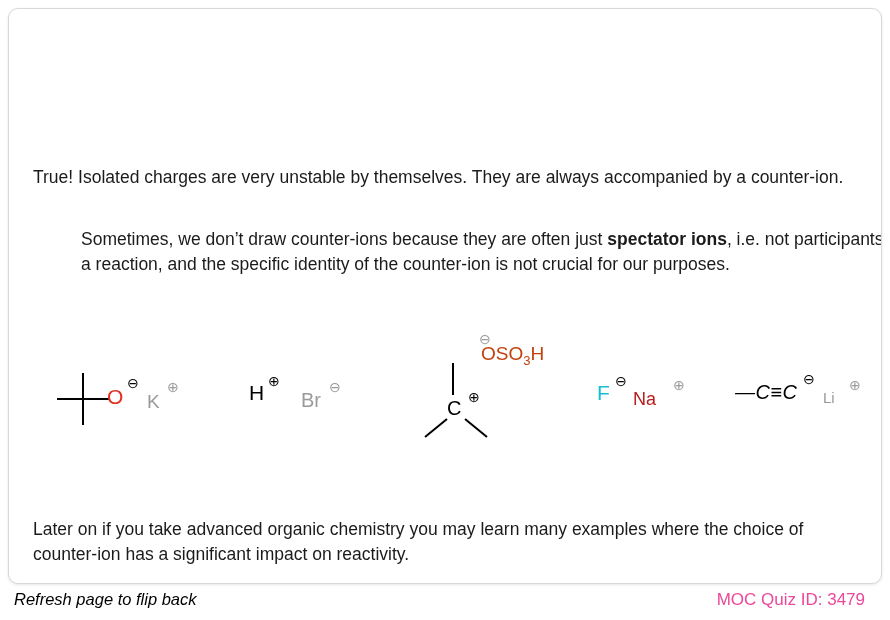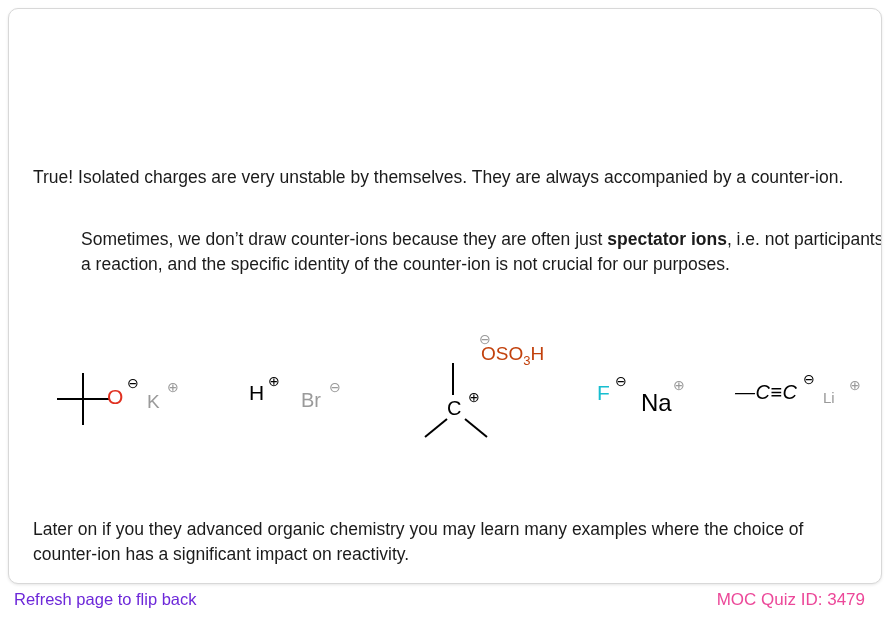--- a/index.html
+++ b/index.html
@@ -102,21 +102,21 @@
   .s3 .osochg { position: absolute; left: 60px; top: 12px; font-size: 14px; color: #9a9a9a; }
   .s3 .oso sub { font-size: 13px; }
   .s3 .c { position: absolute; left: 28px; top: 78px; font-size: 20px; }
   .s3 .cchg { position: absolute; left: 49px; top: 70px; font-size: 14px; }
   .s3 .bonds { position: absolute; left: 0; top: 0; }
 
   
   .s4 { left: 588px; top: 52px; width: 130px; height: 60px; }
   .s4 .f { position: absolute; left: 0; top: 20px; font-size: 21px; color: #17bed0; }
   .s4 .fchg { position: absolute; left: 18px; top: 12px; font-size: 14px; color: #000; }
-  .s4 .na { position: absolute; left: 44px; top: 28px; font-size: 24px; color: #000000; }
+  .s4 .na { position: absolute; left: 36px; top: 28px; font-size: 18px; color: #b91c1c; }
   .s4 .nachg { position: absolute; left: 76px; top: 16px; font-size: 14px; color: #9a9a9a; }
 
   
   .s5 { left: 726px; top: 52px; width: 150px; height: 60px; }
   .s5 .alk { position: absolute; left: 0; top: 20px; font-size: 20px; letter-spacing: 0.5px; font-style: italic; }
   .s5 .alkchg { position: absolute; left: 68px; top: 10px; font-size: 14px; }
   .s5 .li { position: absolute; left: 88px; top: 28px; font-size: 15px; color: #9a9a9a; }
   .s5 .lichg { position: absolute; left: 114px; top: 16px; font-size: 14px; color: #9a9a9a; }
 
   
@@ -125,21 +125,22 @@
     left: 8px;
     top: 590px;
     width: 874px;
     height: 24px;
   }
   .refresh-note {
     position: absolute;
     left: 6px;
     top: 0;
     font-size: 16.5px;
-    color: #6d28d9;
+    font-style: italic;
+    color: #000000;
   }
   .quiz-id {
     position: absolute;
     right: 17px;
     top: 0;
     font-size: 17px;
     color: #ec4899;
   }
 </style>
 </head>
@@ -197,21 +198,21 @@
 
       <div class="struct s5">
         <span class="alk">—C≡C</span>
         <span class="alkchg">⊖</span>
         <span class="li">Li</span>
         <span class="lichg">⊕</span>
       </div>
 
     </div>
 
-    <div class="para p3">Later on if you they advanced organic chemistry you may learn many examples where the choice of counter-ion has a significant impact on reactivity.</div>
+    <div class="para p3">Later on if you take advanced organic chemistry you may learn many examples where the choice of counter-ion has a significant impact on reactivity.</div>
 
   </div>
 </div>
 
 <div class="footer">
   <div class="refresh-note">Refresh page to flip back</div>
   <div class="quiz-id">MOC Quiz ID: 3479</div>
 </div>
 
 </body></html>

